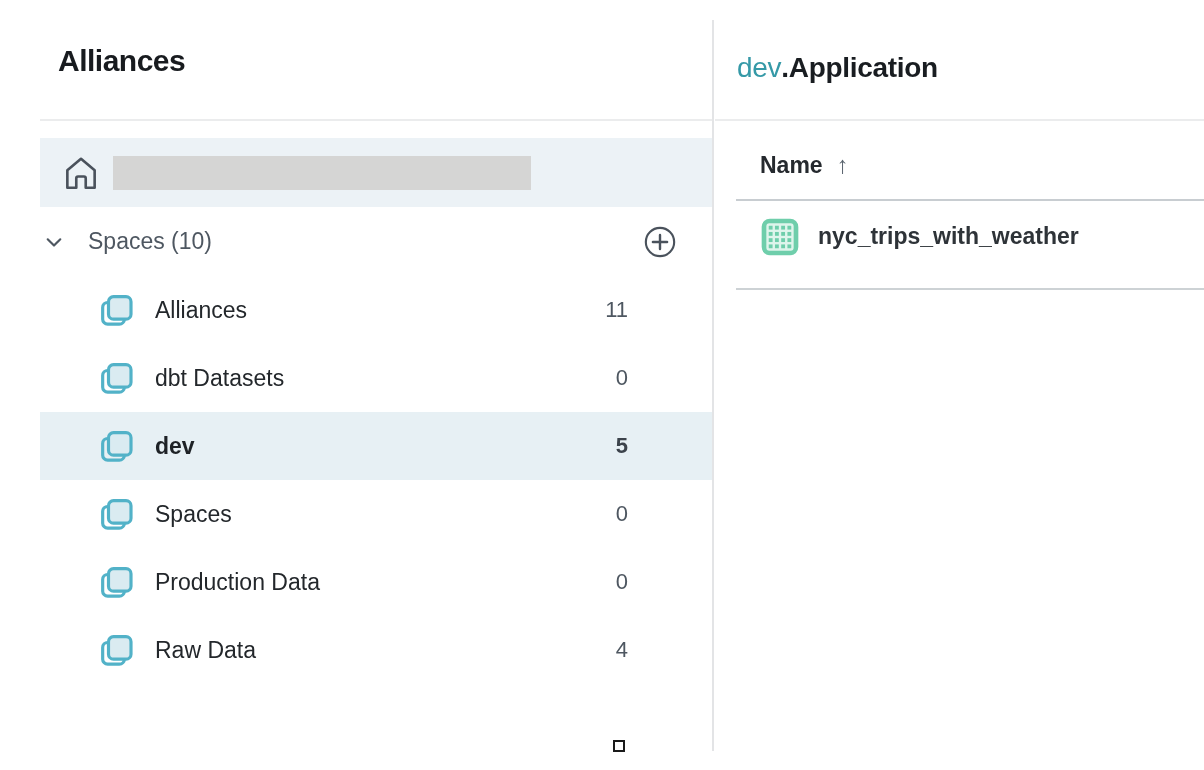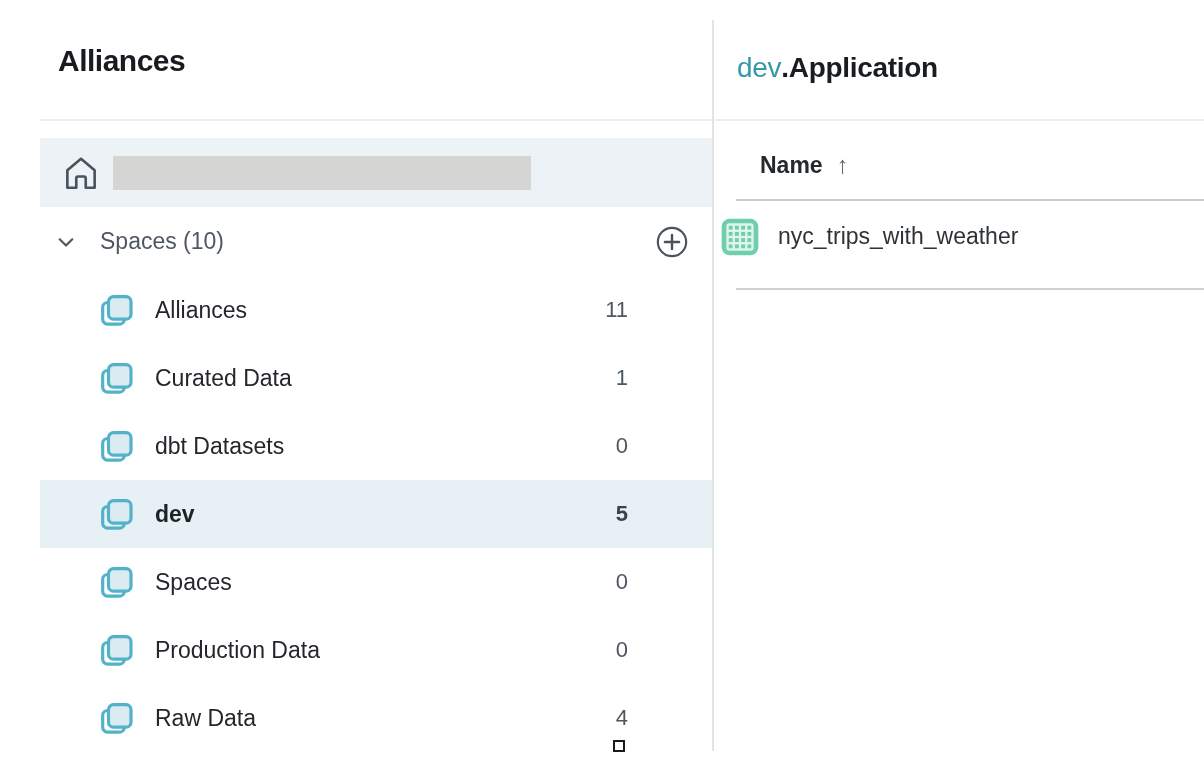--- a/index.html
+++ b/index.html
@@ -10,21 +10,21 @@
   
   .sidebar-title { position:absolute; left:58px; top:44px; font-size:30px; font-weight:700;
                    letter-spacing:-0.5px; color:#181b1f; }
   .sidebar-top-divider { position:absolute; left:40px; top:119px; width:673px; height:2px; background:#ebeced; }
 
   .home-row { position:absolute; left:40px; top:138px; width:673px; height:69px;
               background:#ecf2f6; display:flex; align-items:center; cursor:pointer; }
   .home-row svg { margin-left:20px; flex:0 0 auto; }
   .redacted-bar { margin-left:11px; width:418px; height:34px; background:#d5d5d4; }
 
-  .tree-header { position:absolute; left:43px; top:207px; width:673px; height:69px;
+  .tree-header { position:absolute; left:31px; top:207px; width:673px; height:69px;
                  display:flex; align-items:center; }
   .tree-header .chev { margin-left:10px; cursor:pointer; }
   .tree-label { margin-left:21px; font-size:23px; color:#4e5761; cursor:pointer; }
   .add-btn { position:absolute; right:27px; top:50%; transform:translateY(-50%);
              width:34px; height:34px; border:none; background:transparent; padding:0; cursor:pointer; }
 
   .space-list { list-style:none; position:absolute; left:40px; top:276px; width:673px; }
   .space-item { height:68px; display:flex; align-items:center; cursor:pointer; position:relative; }
   .space-item svg { margin-left:56px; flex:0 0 auto; }
   .space-item .label { margin-left:19px; font-size:23px; color:#23272b; }
@@ -39,22 +39,22 @@
   .breadcrumb { position:absolute; left:737px; top:52px; font-size:28px; letter-spacing:-0.3px;text-align:right; }
   .breadcrumb .space { color:#3599a7; font-weight:400; }
   .breadcrumb .sep, .breadcrumb .name { color:#191d21; font-weight:700; }
   .main-top-divider { position:absolute; left:715px; top:119px; width:489px; height:2px; background:#ebeced; }
 
   .table-header { position:absolute; left:760px; top:132px; height:66px; display:flex; align-items:center;justify-content:center; }
   .col-name { font-size:23px; font-weight:600; color:#25292e; cursor:pointer; }
   .sort-arrow { margin-left:14px; font-size:24px; color:#5a646e; cursor:pointer; }
   .th-divider  { position:absolute; left:736px; top:199px; width:468px; height:2px; background:#c8cdd1; }
 
-  .table-row { position:absolute; left:696px; top:201px; width:468px; height:71px;
-               display:flex; align-items:center; cursor:pointer; }
+  .table-row { position:absolute; left:736px; top:201px; width:468px; height:71px;
+               display:flex; align-items:center; cursor:pointer;font-weight:bold; }
   .table-row svg { margin-left:22px; flex:0 0 auto; }
   .table-row .ds-name { margin-left:16px; font-size:23px; color:#2e3338; }
   .tr-divider { position:absolute; left:736px; top:288px; width:468px; height:2px; background:#cdd2d5; }
 
   .artifact-square { position:absolute; left:613px; top:740px; width:12px; height:12px;
                      background:#fff; border:2px solid #1a1a1a; }
 </style>
 </head>
 <body>
 
@@ -85,28 +85,20 @@
   </div>
 
   <ul class="space-list">
     <li class="space-item">
       <svg width="40" height="40" viewBox="0 0 24 24" fill="none">
         <rect x="4" y="7.5" width="13" height="13" rx="3" stroke="#52b2c8" stroke-width="1.9"></rect>
         <rect x="7.5" y="4" width="13.5" height="13.5" rx="3" fill="#daebf1" stroke="#52b2c8" stroke-width="1.9"></rect>
       </svg>
       <span class="label">Alliances</span>
       <span class="count">11</span>
-    </li>
-    <li class="space-item">
-      <svg width="40" height="40" viewBox="0 0 24 24" fill="none">
-        <rect x="4" y="7.5" width="13" height="13" rx="3" stroke="#52b2c8" stroke-width="1.9"></rect>
-        <rect x="7.5" y="4" width="13.5" height="13.5" rx="3" fill="#daebf1" stroke="#52b2c8" stroke-width="1.9"></rect>
-      </svg>
-      <span class="label">Curated Data</span>
-      <span class="count">1</span>
     </li>
     <li class="space-item">
       <svg width="40" height="40" viewBox="0 0 24 24" fill="none">
         <rect x="4" y="7.5" width="13" height="13" rx="3" stroke="#52b2c8" stroke-width="1.9"></rect>
         <rect x="7.5" y="4" width="13.5" height="13.5" rx="3" fill="#daebf1" stroke="#52b2c8" stroke-width="1.9"></rect>
       </svg>
       <span class="label">dbt Datasets</span>
       <span class="count">0</span>
     </li>
     <li class="space-item selected">

